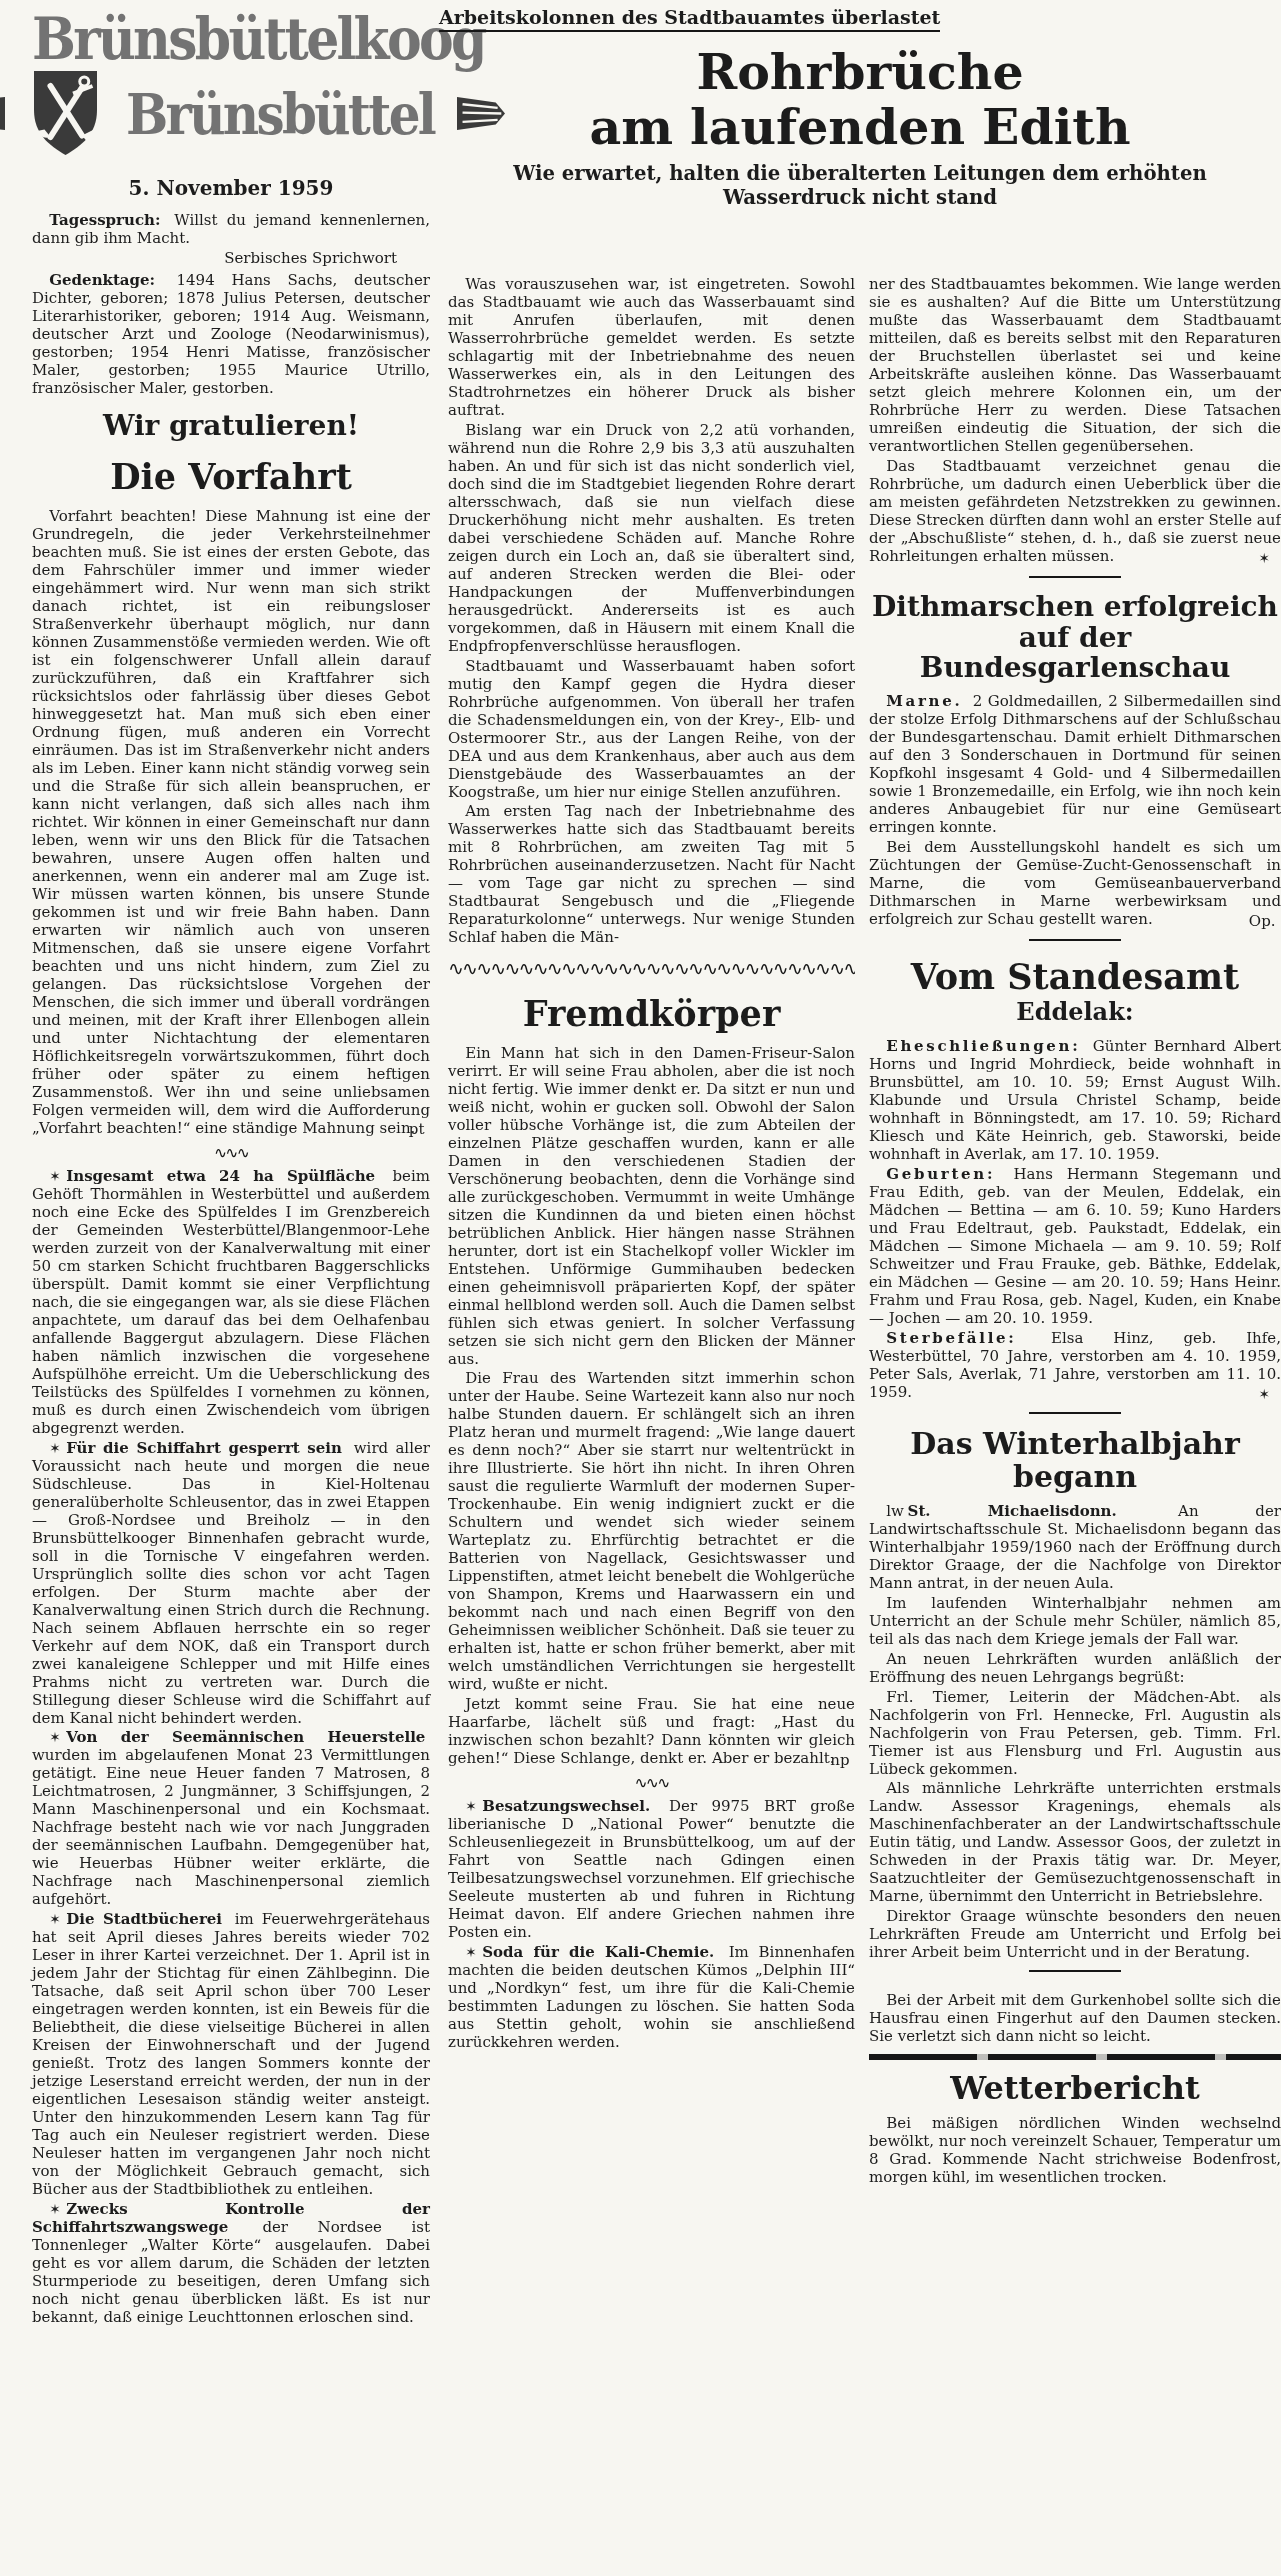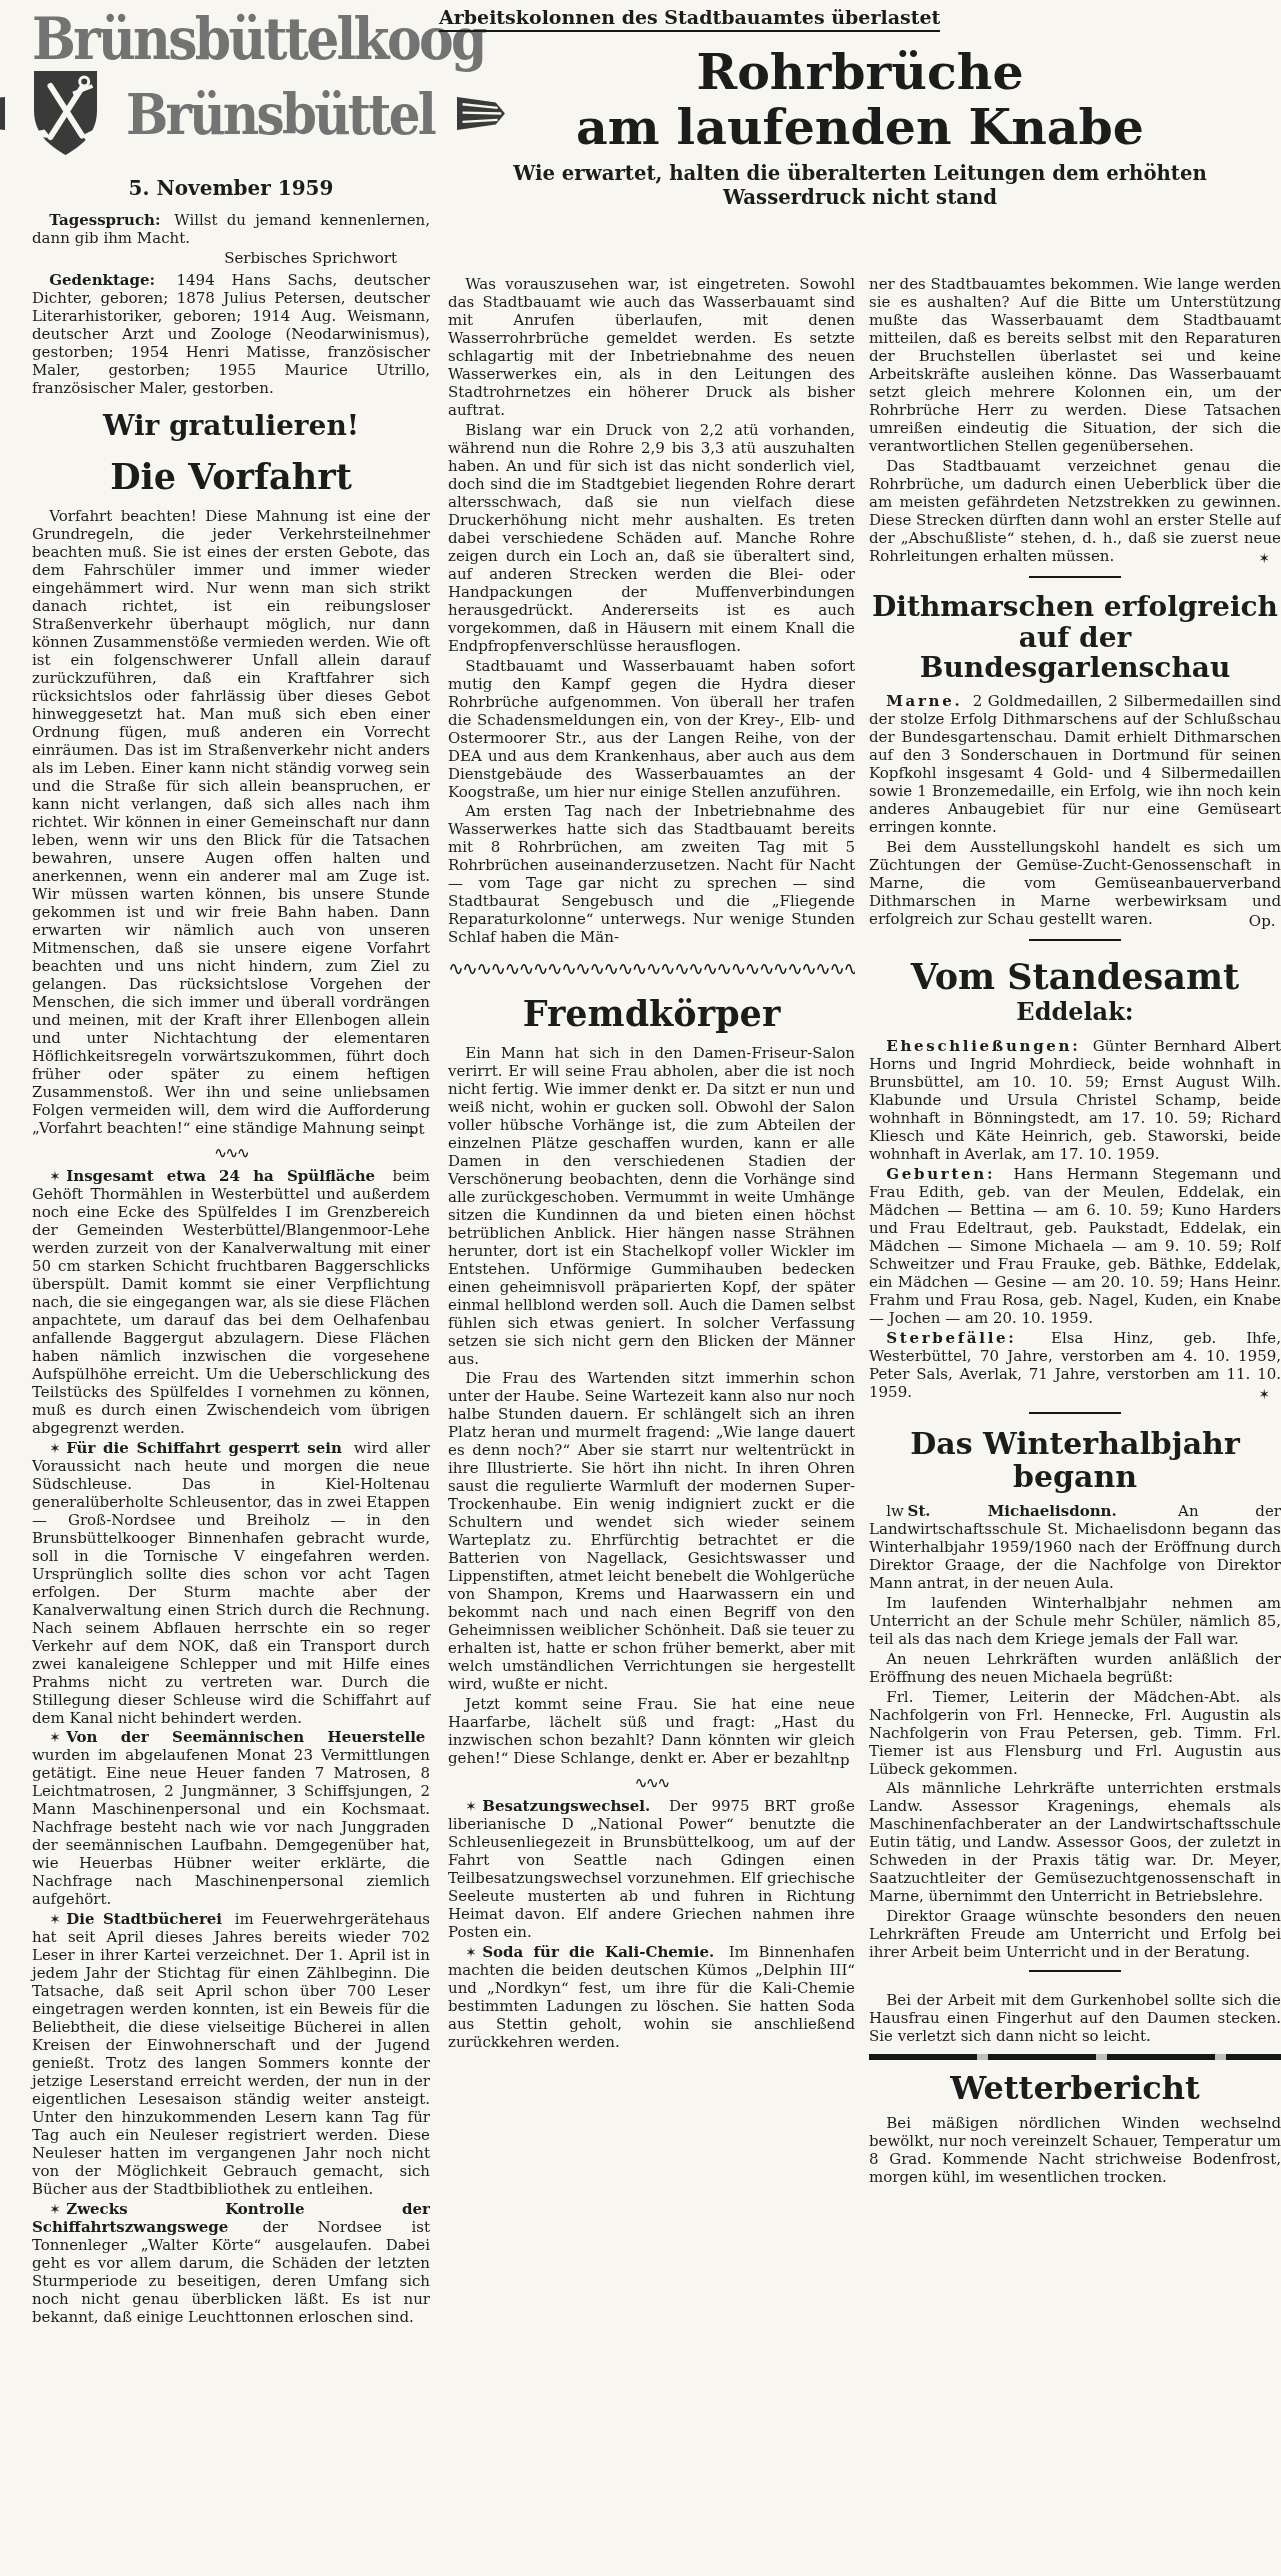--- a/index.html
+++ b/index.html
@@ -165,21 +165,21 @@
       <span>der Nordsee ist Tonnenleger „Walter Körte“ ausgelaufen. Dabei geht es vor allem darum, die Schäden der letzten Sturmperiode zu beseitigen, deren Umfang sich noch nicht genau überblicken läßt. Es ist nur bekannt, daß einige Leuchttonnen erloschen sind.</span>
     </p>
   </div>
 
   <div class="head-span">
     <div class="kicker-wrap">
       <span class="kicker">Arbeitskolonnen des Stadtbauamtes überlastet</span>
     </div>
     <div class="headline">
       <span style="display:block">Rohrbrüche</span>
-      <span style="display:block">am laufenden Knabe</span>
+      <span style="display:block">am laufenden Edith</span>
     </div>
     <div class="subhead">Wie erwartet, halten die überalterten Leitungen dem erhöhten Wasserdruck nicht stand</div>
   </div>
 
   <div class="col-mid">
     <p class="body">Was vorauszusehen war, ist eingetreten. Sowohl das Stadtbauamt wie auch das Wasserbauamt sind mit Anrufen überlaufen, mit denen Wasserrohrbrüche gemeldet werden. Es setzte schlagartig mit der Inbetriebnahme des neuen Wasserwerkes ein, als in den Leitungen des Stadtrohrnetzes ein höherer Druck als bisher auftrat.</p>
     <p class="body">Bislang war ein Druck von 2,2 atü vorhanden, während nun die Rohre 2,9 bis 3,3 atü auszuhalten haben. An und für sich ist das nicht sonderlich viel, doch sind die im Stadtgebiet liegenden Rohre derart altersschwach, daß sie nun vielfach diese Druckerhöhung nicht mehr aushalten. Es treten dabei verschiedene Schäden auf. Manche Rohre zeigen durch ein Loch an, daß sie überaltert sind, auf anderen Strecken werden die Blei- oder Handpackungen der Muffenverbindungen herausgedrückt. Andererseits ist es auch vorgekommen, daß in Häusern mit einem Knall die Endpfropfenverschlüsse herausflogen.</p>
     <p class="body">Stadtbauamt und Wasserbauamt haben sofort mutig den Kampf gegen die Hydra dieser Rohrbrüche aufgenommen. Von überall her trafen die Schadensmeldungen ein, von der Krey-, Elb- und Ostermoorer Str., aus der Langen Reihe, von der DEA und aus dem Krankenhaus, aber auch aus dem Dienstgebäude des Wasserbauamtes an der Koogstraße, um hier nur einige Stellen anzuführen.</p>
     <p class="body">Am ersten Tag nach der Inbetriebnahme des Wasserwerkes hatte sich das Stadtbauamt bereits mit 8 Rohrbrüchen, am zweiten Tag mit 5 Rohrbrüchen auseinanderzusetzen. Nacht für Nacht — vom Tage gar nicht zu sprechen — sind Stadtbaurat Sengebusch und die „Fliegende Reparaturkolonne“ unterwegs. Nur wenige Stunden Schlaf haben die Män-</p>
 
@@ -240,21 +240,21 @@
     <div class="sig"><span class="star">✶</span></div>
 
     <div class="rule-short"></div>
 
     <h2 class="sec" style="font-size:30px;">Das Winterhalbjahr begann</h2>
     <p class="body">
       <span class="prefix">lw</span><b class="lead">St. Michaelisdonn.</b>
       <span>An der Landwirtschaftsschule St. Michaelisdonn begann das Winterhalbjahr 1959/1960 nach der Eröffnung durch Direktor Graage, der die Nachfolge von Direktor Mann antrat, in der neuen Aula.</span>
     </p>
     <p class="body">Im laufenden Winterhalbjahr nehmen am Unterricht an der Schule mehr Schüler, nämlich 85, teil als das nach dem Kriege jemals der Fall war.</p>
-    <p class="body">An neuen Lehrkräften wurden anläßlich der Eröffnung des neuen Michaela begrüßt:</p>
+    <p class="body">An neuen Lehrkräften wurden anläßlich der Eröffnung des neuen Lehrgangs begrüßt:</p>
     <p class="body">Frl. Tiemer, Leiterin der Mädchen-Abt. als Nachfolgerin von Frl. Hennecke, Frl. Augustin als Nachfolgerin von Frau Petersen, geb. Timm. Frl. Tiemer ist aus Flensburg und Frl. Augustin aus Lübeck gekommen.</p>
     <p class="body">Als männliche Lehrkräfte unterrichten erstmals Landw. Assessor Kragenings, ehemals als Maschinenfachberater an der Landwirtschaftsschule Eutin tätig, und Landw. Assessor Goos, der zuletzt in Schweden in der Praxis tätig war. Dr. Meyer, Saatzuchtleiter der Gemüsezuchtgenossenschaft in Marne, übernimmt den Unterricht in Betriebslehre.</p>
     <p class="body">Direktor Graage wünschte besonders den neuen Lehrkräften Freude am Unterricht und Erfolg bei ihrer Arbeit beim Unterricht und in der Beratung.</p>
 
     <div class="rule-short"></div>
     <div class="gap-sm"></div>
 
     <p class="body">Bei der Arbeit mit dem Gurkenhobel sollte sich die Hausfrau einen Fingerhut auf den Daumen stecken. Sie verletzt sich dann nicht so leicht.</p>
 
     <div class="rule-heavy"></div>

